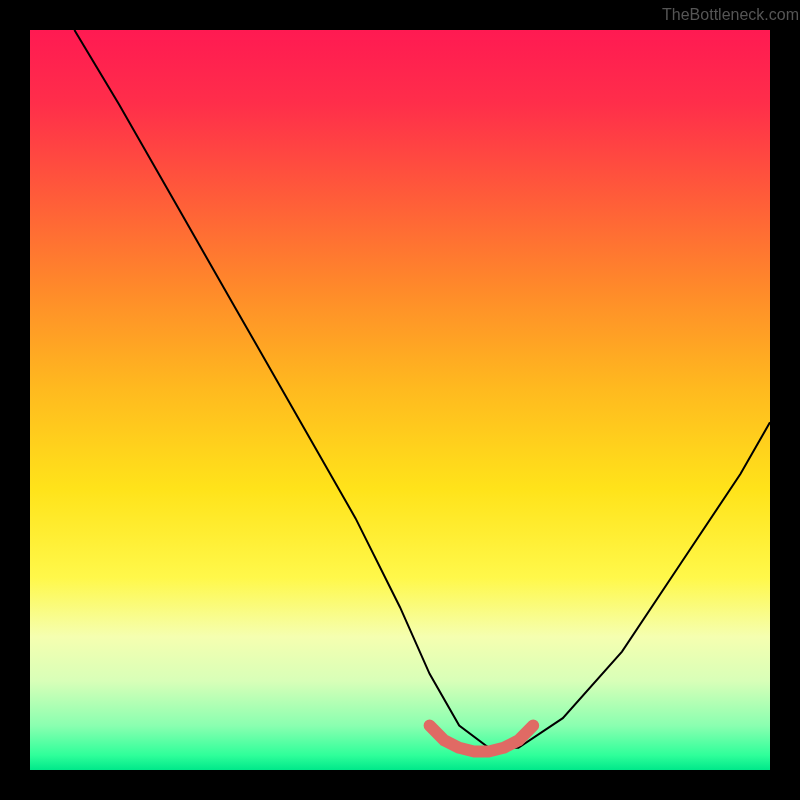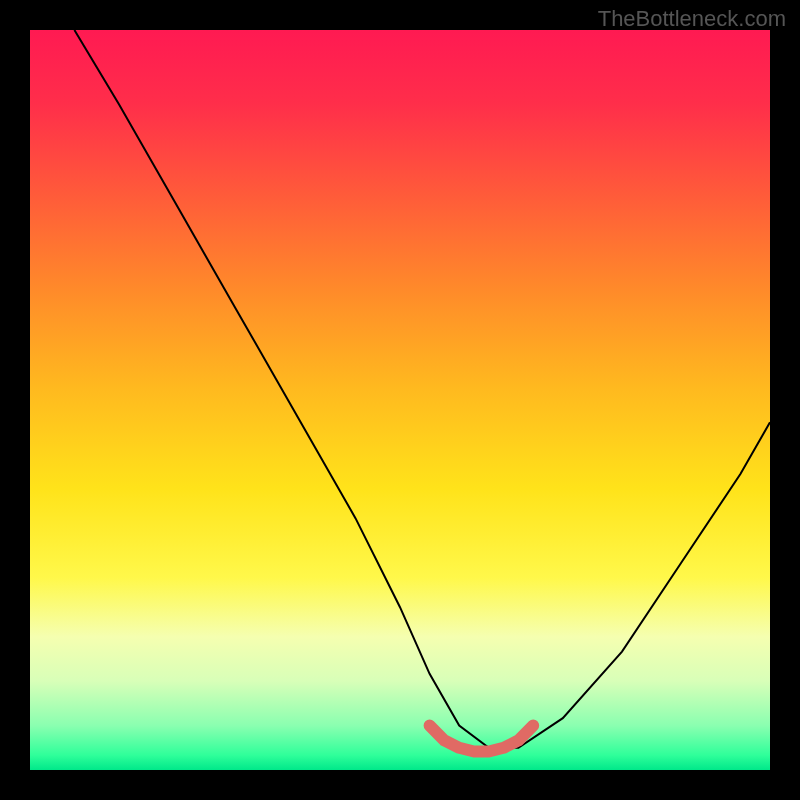--- a/index.html
+++ b/index.html
@@ -7,23 +7,23 @@
     padding: 0;
     width: 800px;
     height: 800px;
     background: #000;
     position: relative;
     font-family: Arial, Helvetica, sans-serif;
   }
   .watermark {
     position: absolute;
     top: 6px;
-    right: 14px;
+    right: 1px;
     color: #555;
-    font-size: 22px;
+    font-size: 16px;
     font-weight: 500;
     z-index: 10;
   }
   .plot-area {
     position: absolute;
     left: 30px;
     top: 30px;
     width: 740px;
     height: 740px;
     background: linear-gradient(to bottom,

